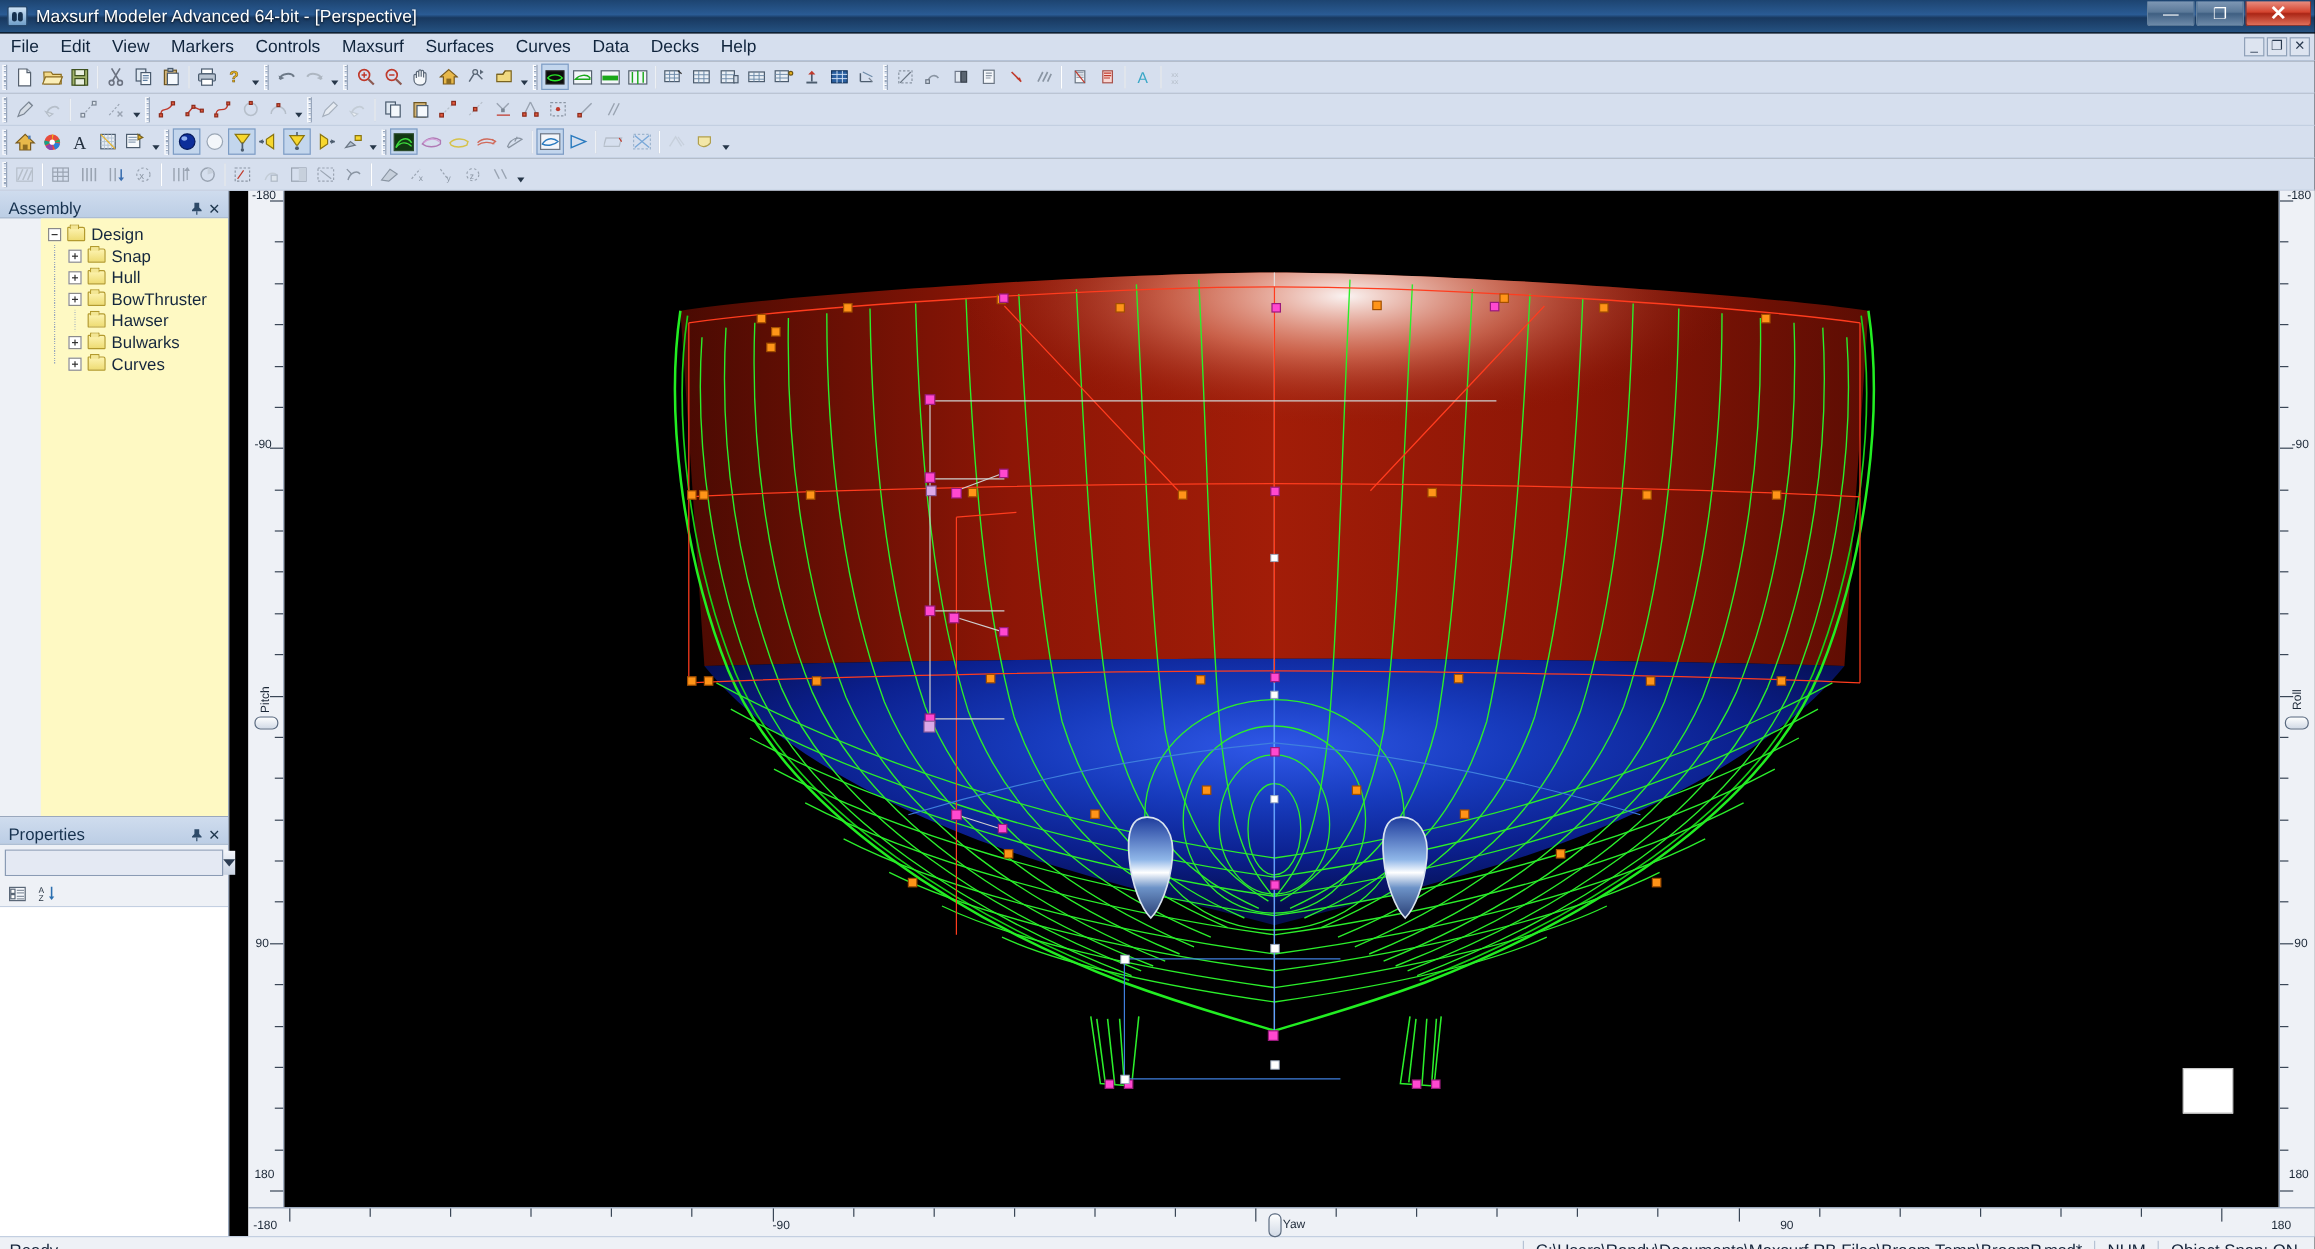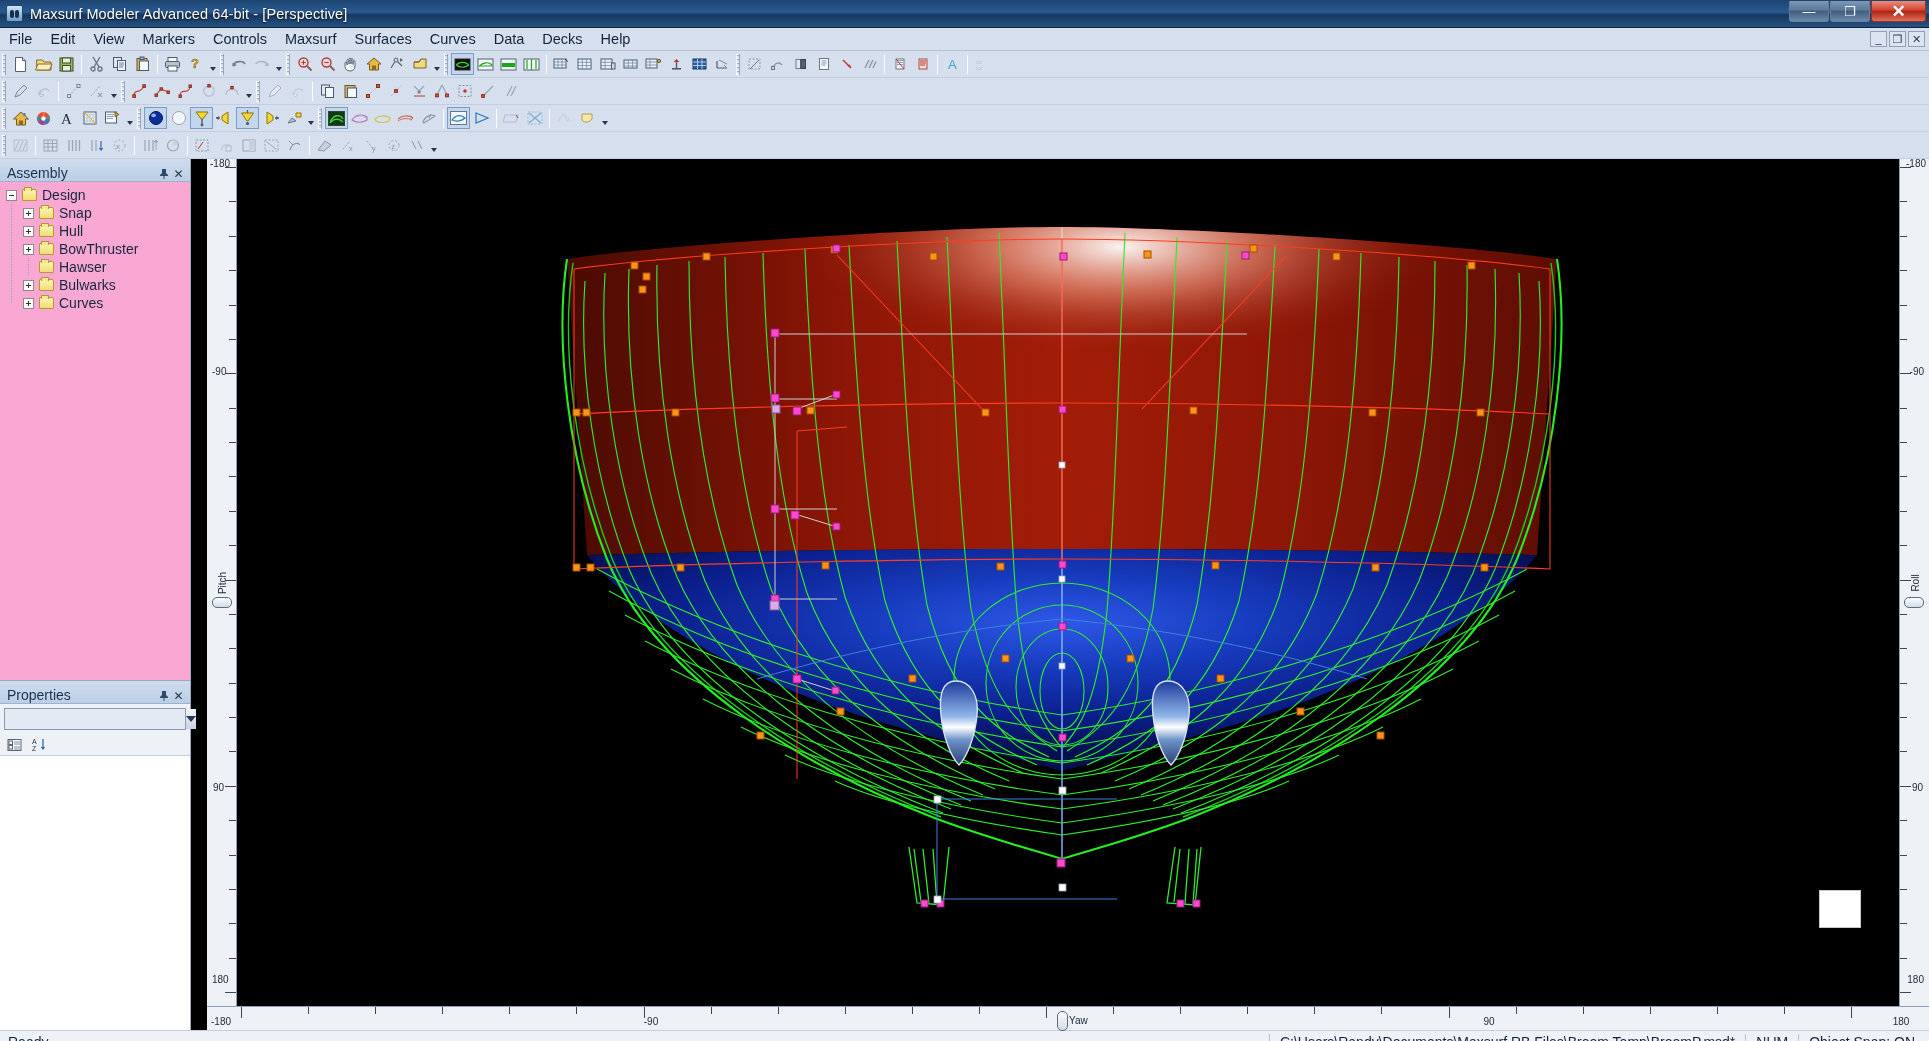--- a/index.html
+++ b/index.html
@@ -90,21 +90,21 @@
   #leftdock{width:191px;flex:none;background:#eef1f6;display:flex;flex-direction:column;
             border-right:1px solid #9aa8bd;}
   .panel-head{
     height:23px;background:linear-gradient(to bottom,#cfdcee,#bccee5);
     display:flex;align-items:flex-end;padding:0 4px 0 7px;
     border-bottom:1px solid #9fb2cb;color:#17324f;font-size:14px;
   }
   .panel-head .ph-title{flex:1;}
   .panel-head .ph-btn{width:15px;height:15px;display:flex;align-items:center;justify-content:center;
                       font-size:12px;color:#20384f;}
-  .tree{flex:1;background:#f9a8d4;padding:4px 12px 0 6px;overflow:hidden;position:relative;}
+  .tree{flex:1;background:#fef9c3;padding:4px 12px 0 6px;overflow:hidden;position:relative;margin-left:34px;}
   .tnode{display:flex;align-items:center;height:18px;font-size:14px;color:#15273d;white-space:nowrap;}
   .tnode .expander{
     width:11px;height:11px;border:1px solid #8a8a8a;background:#fff;flex:none;
     margin-right:2px;position:relative;
   }
   .tnode .expander:before{content:"";position:absolute;left:2px;top:4px;width:5px;height:1px;background:#333;}
   .tnode .expander.plus:after{content:"";position:absolute;left:4px;top:2px;width:1px;height:5px;background:#333;}
   .tnode .dots{width:11px;height:18px;flex:none;margin-right:2px;
     background:repeating-linear-gradient(to bottom,#9aa8bd 0 1px,transparent 1px 2px);
     background-size:1px 2px;background-position:5px 0;background-repeat:repeat-y;}

